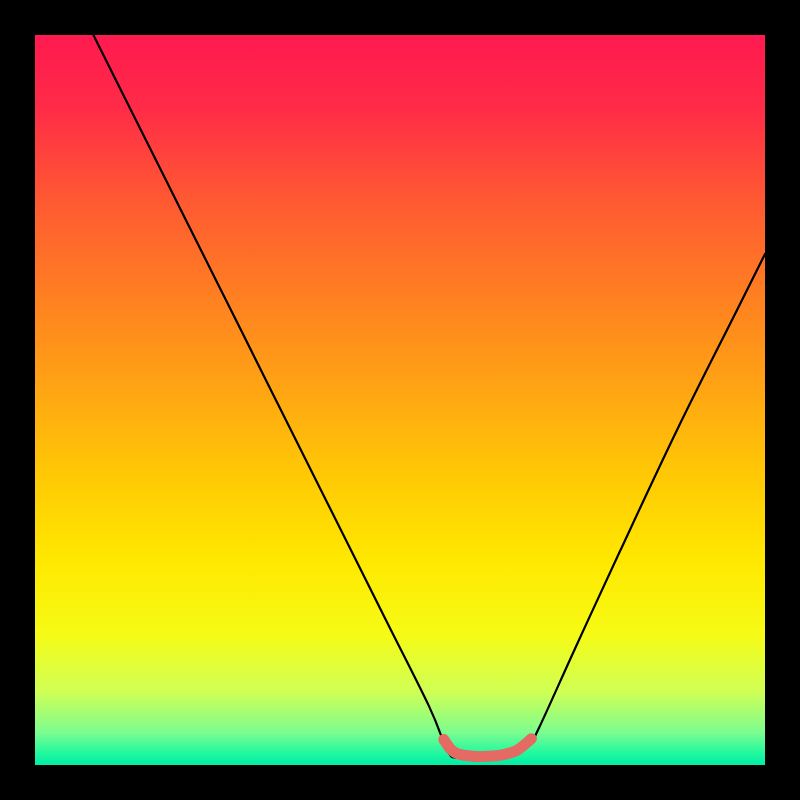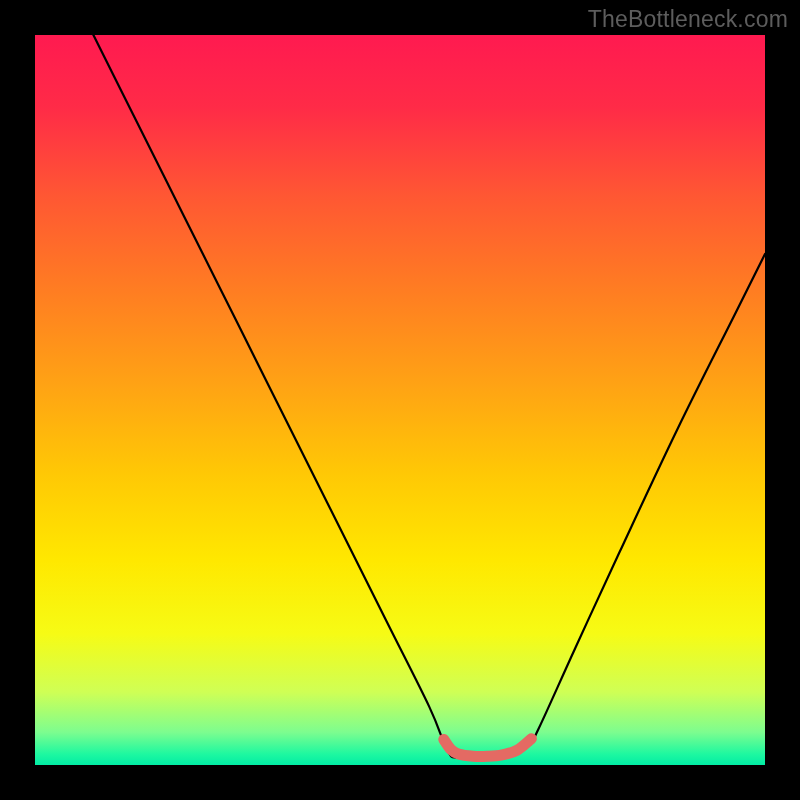--- a/index.html
+++ b/index.html
@@ -78,15 +78,14 @@
       <rect x="0" y="0" width="730" height="730" fill="url(#heat)"></rect>
     </svg>
 
     <svg class="curve-svg" viewBox="0 0 730 730" preserveAspectRatio="none">
       <path id="main-curve" fill="none" stroke="#000" stroke-width="2.2" stroke-linecap="round" d="M 58.4 0 C 63.656 10.511999999999995, 74.46 32.119999999999976, 87.6 58.39999999999998 C 100.74 84.67999999999998, 114.31800000000001 111.836, 131.4 146 C 148.482 180.164, 164.104 211.408, 182.5 248.2 C 200.896 284.99199999999996, 213.89 310.97999999999996, 233.6 350.4 C 253.31 389.82, 270.976 425.152, 292 467.2 C 313.024 509.248, 332.00399999999996 547.208, 350.4 584 C 368.796 620.792, 383.03100000000006 647.948, 394.20000000000005 671.6 C 405.369 695.2520000000001, 407.194 706.202, 412.45 715.4 C 417.70599999999996 724.598, 416.17299999999994 721.3860000000001, 423.4 722.7 C 430.627 724.014, 443.40200000000004 723.3570000000001, 452.6 722.7 C 461.798 722.043, 467.27299999999997 721.021, 474.5 719.05 C 481.72700000000003 717.079, 487.4940000000001 716.349, 492.75000000000006 711.75 C 498.00600000000003 707.151, 495.159 711.239, 503.7 693.5 C 512.241 675.761, 525.7460000000001 644.7360000000001, 540.2 613.2 C 554.654 581.664, 565.604 557.7199999999999, 584 518.3 C 602.396 478.87999999999994, 621.376 437.562, 642.4 394.2 C 663.424 350.83799999999997, 685.0319999999999 308.936, 700.8 277.4 C 716.568 245.86399999999998, 724.744 229.51200000000003, 730 219.00000000000006"></path>
       <path id="highlight-curve" fill="none" stroke="#e46a63" stroke-width="11" stroke-linecap="round" stroke-linejoin="round" d="M 408.8 704.45 C 410.114 706.2896000000001, 413.472 712.042, 416.09999999999997 714.67 C 418.72799999999995 717.2979999999999, 419.45799999999997 717.8674, 423.4 719.05 C 427.342 720.2325999999999, 432.74399999999997 720.8458, 438 721.24 C 443.25600000000003 721.6342, 447.34400000000005 721.5028, 452.6 721.24 C 457.856 720.9772, 461.944 720.8312, 467.2 719.78 C 472.45599999999996 718.7288, 476.544 718.2908, 481.8 715.4 C 487.05600000000004 712.5092, 493.77200000000005 705.8224, 496.40000000000003 703.72"></path>
     </svg>
 
   </div>
 
-  <div class="watermark">TheBottleneck.com</div>
 
 </div>
 
 </body></html>

